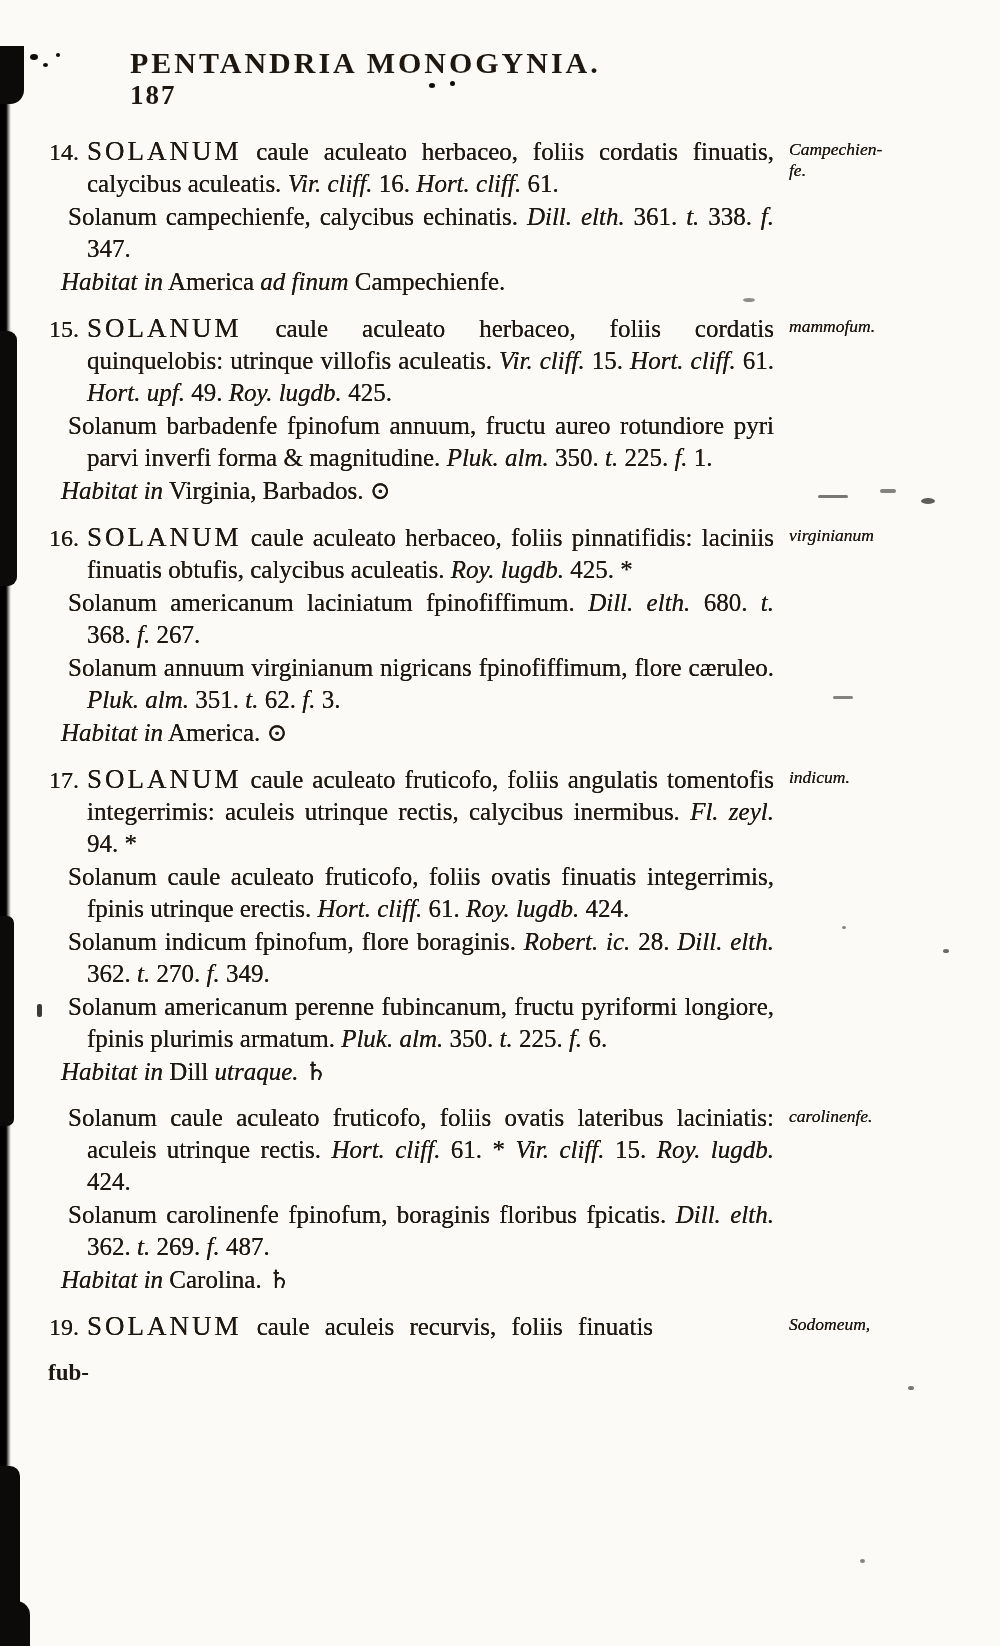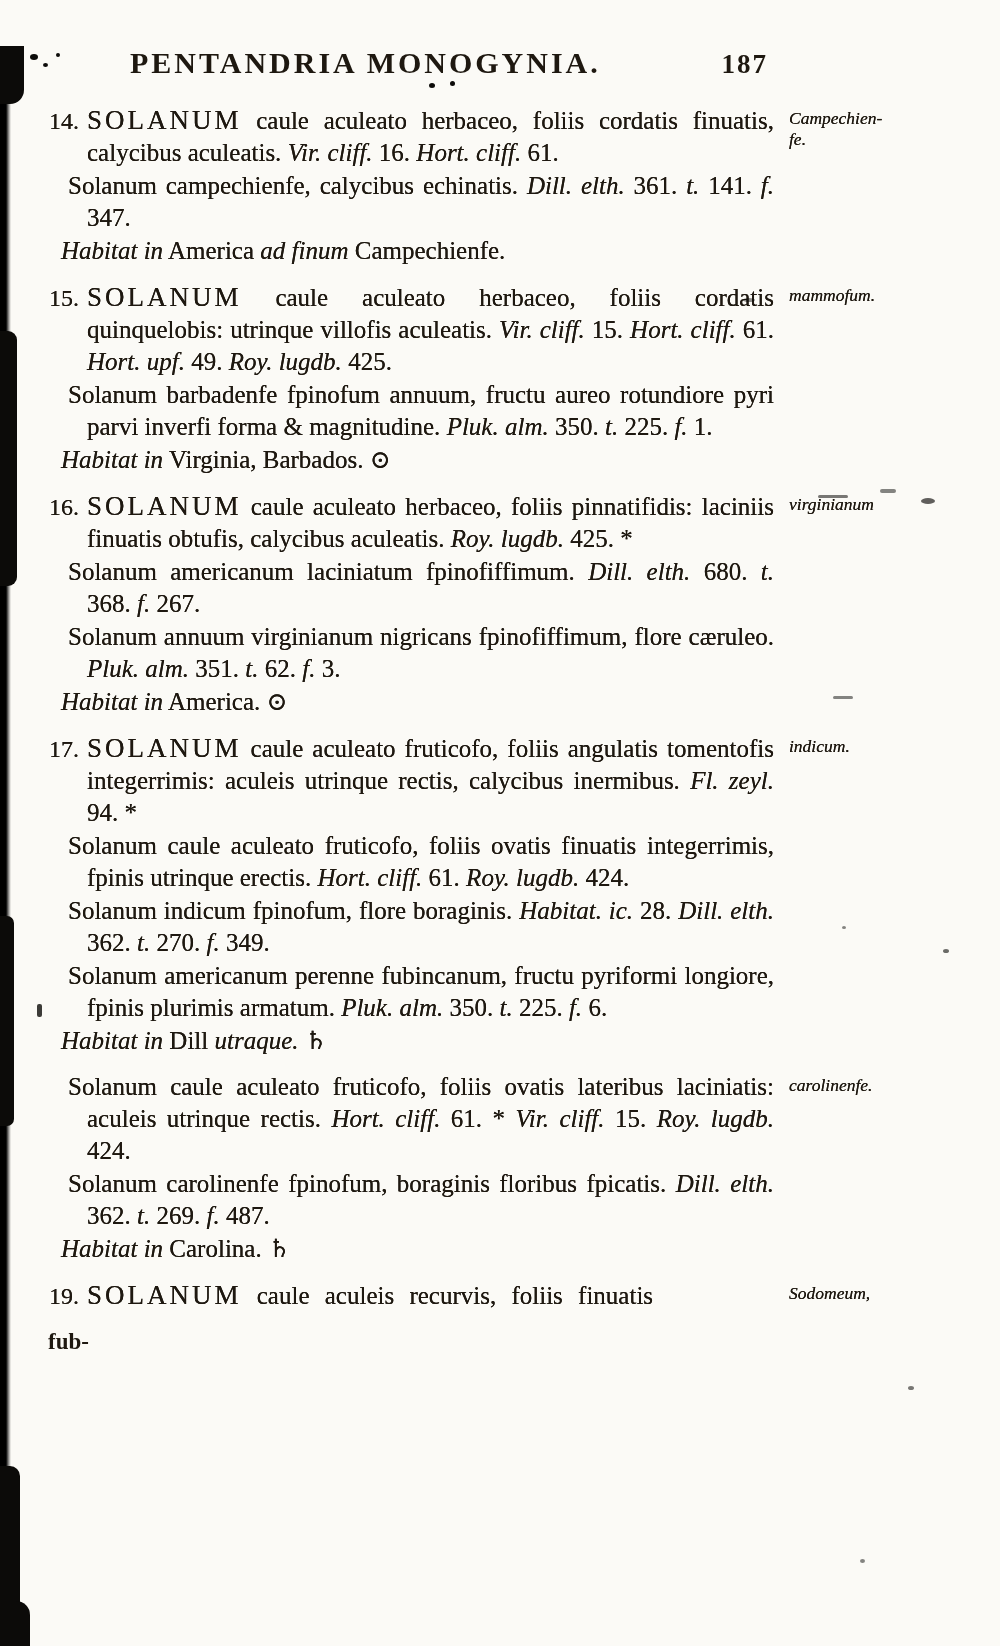--- a/index.html
+++ b/index.html
@@ -11,20 +11,21 @@
     overflow: hidden;
     font-family: "Liberation Serif", "DejaVu Serif", serif;
     color: #1e1810;
   }
   .page { position: relative; width: 100%; height: 100%; }
 
   
   .page-header {
     display: flex; justify-content: space-between; align-items: baseline;
     margin: 46px 232px 24px 130px;
+    flex-direction: column;
   }
   .running-title {
     margin: 0; font-size: 30px; font-weight: bold;
     letter-spacing: 3px; white-space: nowrap;
   }
   .page-number { font-size: 27px; font-weight: bold; letter-spacing: 2px; }
 
   
   .content { margin-left: 48px; width: 727px; }
   .entry { position: relative; margin-bottom: 14px; }
@@ -89,41 +90,41 @@
   <header class="page-header">
     <h1 class="running-title">PENTANDRIA MONOGYNIA.</h1>
     <span class="page-number">187</span>
   </header>
 
   <main class="content">
       <section class="entry">
         <div class="margin-note">Campechien-
 fe.</div>
         <p class="para head"><span class="entry-num">14.</span><span class="seg genus">SOLANUM</span><span class="seg"> caule aculeato herbaceo, foliis cordatis finuatis, calycibus aculeatis. </span><span class="seg italic">Vir. cliff.</span><span class="seg"> 16. </span><span class="seg italic">Hort. cliff.</span><span class="seg"> 61.</span></p>
-        <p class="para syn"><span class="seg">Solanum campechienfe, calycibus echinatis. </span><span class="seg italic">Dill. elth.</span><span class="seg"> 361. </span><span class="seg italic">t.</span><span class="seg"> 141. </span><span class="seg italic">f.</span><span class="seg"> 347.</span></p>
+        <p class="para syn"><span class="seg">Solanum campechienfe, calycibus echinatis. </span><span class="seg italic">Dill. elth.</span><span class="seg"> 361. </span><span class="seg italic">t.</span><span class="seg"> 338. </span><span class="seg italic">f.</span><span class="seg"> 347.</span></p>
         <p class="para hab"><span class="seg italic">Habitat in</span><span class="seg"> America </span><span class="seg italic">ad finum</span><span class="seg"> Campechienfe.</span></p>
       </section>
       <section class="entry">
         <div class="margin-note">mammofum.</div>
         <p class="para head"><span class="entry-num">15.</span><span class="seg genus">SOLANUM</span><span class="seg"> caule aculeato herbaceo, foliis cordatis quinquelobis: utrinque villofis aculeatis. </span><span class="seg italic">Vir. cliff.</span><span class="seg"> 15. </span><span class="seg italic">Hort. cliff.</span><span class="seg"> 61. </span><span class="seg italic">Hort. upf.</span><span class="seg"> 49. </span><span class="seg italic">Roy. lugdb.</span><span class="seg"> 425.</span></p>
         <p class="para syn"><span class="seg">Solanum barbadenfe fpinofum annuum, fructu aureo rotundiore pyri parvi inverfi forma &amp; magnitudine. </span><span class="seg italic">Pluk. alm.</span><span class="seg"> 350. </span><span class="seg italic">t.</span><span class="seg"> 225. </span><span class="seg italic">f.</span><span class="seg"> 1.</span></p>
         <p class="para hab"><span class="seg italic">Habitat in</span><span class="seg"> Virginia, Barbados. ⊙</span></p>
       </section>
       <section class="entry">
         <div class="margin-note">virginianum</div>
         <p class="para head"><span class="entry-num">16.</span><span class="seg genus">SOLANUM</span><span class="seg"> caule aculeato herbaceo, foliis pinnatifidis: laciniis finuatis obtufis, calycibus aculeatis. </span><span class="seg italic">Roy. lugdb.</span><span class="seg"> 425. *</span></p>
         <p class="para syn"><span class="seg">Solanum americanum  laciniatum fpinofiffimum. </span><span class="seg italic">Dill. elth.</span><span class="seg"> 680. </span><span class="seg italic">t.</span><span class="seg"> 368. </span><span class="seg italic">f.</span><span class="seg"> 267.</span></p>
         <p class="para syn"><span class="seg">Solanum annuum virginianum nigricans fpinofiffimum, flore cæruleo. </span><span class="seg italic">Pluk. alm.</span><span class="seg"> 351. </span><span class="seg italic">t.</span><span class="seg"> 62. </span><span class="seg italic">f.</span><span class="seg"> 3.</span></p>
         <p class="para hab"><span class="seg italic">Habitat in</span><span class="seg"> America. ⊙</span></p>
       </section>
       <section class="entry">
         <div class="margin-note">indicum.</div>
         <p class="para head"><span class="entry-num">17.</span><span class="seg genus">SOLANUM</span><span class="seg"> caule aculeato fruticofo, foliis angulatis tomentofis integerrimis: aculeis utrinque rectis, calycibus inermibus. </span><span class="seg italic">Fl. zeyl.</span><span class="seg"> 94. *</span></p>
         <p class="para syn"><span class="seg">Solanum caule aculeato fruticofo, foliis ovatis finuatis integerrimis, fpinis utrinque erectis. </span><span class="seg italic">Hort. cliff.</span><span class="seg"> 61. </span><span class="seg italic">Roy. lugdb.</span><span class="seg"> 424.</span></p>
-        <p class="para syn"><span class="seg">Solanum indicum fpinofum, flore boraginis. </span><span class="seg italic">Habitat. ic.</span><span class="seg"> 28. </span><span class="seg italic">Dill. elth.</span><span class="seg"> 362. </span><span class="seg italic">t.</span><span class="seg"> 270. </span><span class="seg italic">f.</span><span class="seg"> 349.</span></p>
+        <p class="para syn"><span class="seg">Solanum indicum fpinofum, flore boraginis. </span><span class="seg italic">Robert. ic.</span><span class="seg"> 28. </span><span class="seg italic">Dill. elth.</span><span class="seg"> 362. </span><span class="seg italic">t.</span><span class="seg"> 270. </span><span class="seg italic">f.</span><span class="seg"> 349.</span></p>
         <p class="para syn"><span class="seg">Solanum americanum perenne fubincanum, fructu pyriformi longiore, fpinis plurimis armatum. </span><span class="seg italic">Pluk. alm.</span><span class="seg"> 350. </span><span class="seg italic">t.</span><span class="seg"> 225. </span><span class="seg italic">f.</span><span class="seg"> 6.</span></p>
         <p class="para hab"><span class="seg italic">Habitat in</span><span class="seg"> Dill </span><span class="seg italic">utraque.</span><span class="seg"> ♄</span></p>
       </section>
       <section class="entry">
         <div class="margin-note">carolinenfe.</div>
         <p class="para syn"><span class="seg">Solanum caule aculeato fruticofo, foliis ovatis lateribus laciniatis: aculeis utrinque rectis. </span><span class="seg italic">Hort. cliff.</span><span class="seg"> 61. * </span><span class="seg italic">Vir. cliff.</span><span class="seg"> 15. </span><span class="seg italic">Roy. lugdb.</span><span class="seg"> 424.</span></p>
         <p class="para syn"><span class="seg">Solanum carolinenfe fpinofum, boraginis floribus fpicatis. </span><span class="seg italic">Dill. elth.</span><span class="seg"> 362. </span><span class="seg italic">t.</span><span class="seg"> 269. </span><span class="seg italic">f.</span><span class="seg"> 487.</span></p>
         <p class="para hab"><span class="seg italic">Habitat in</span><span class="seg"> Carolina. ♄</span></p>
       </section>
       <section class="entry">

